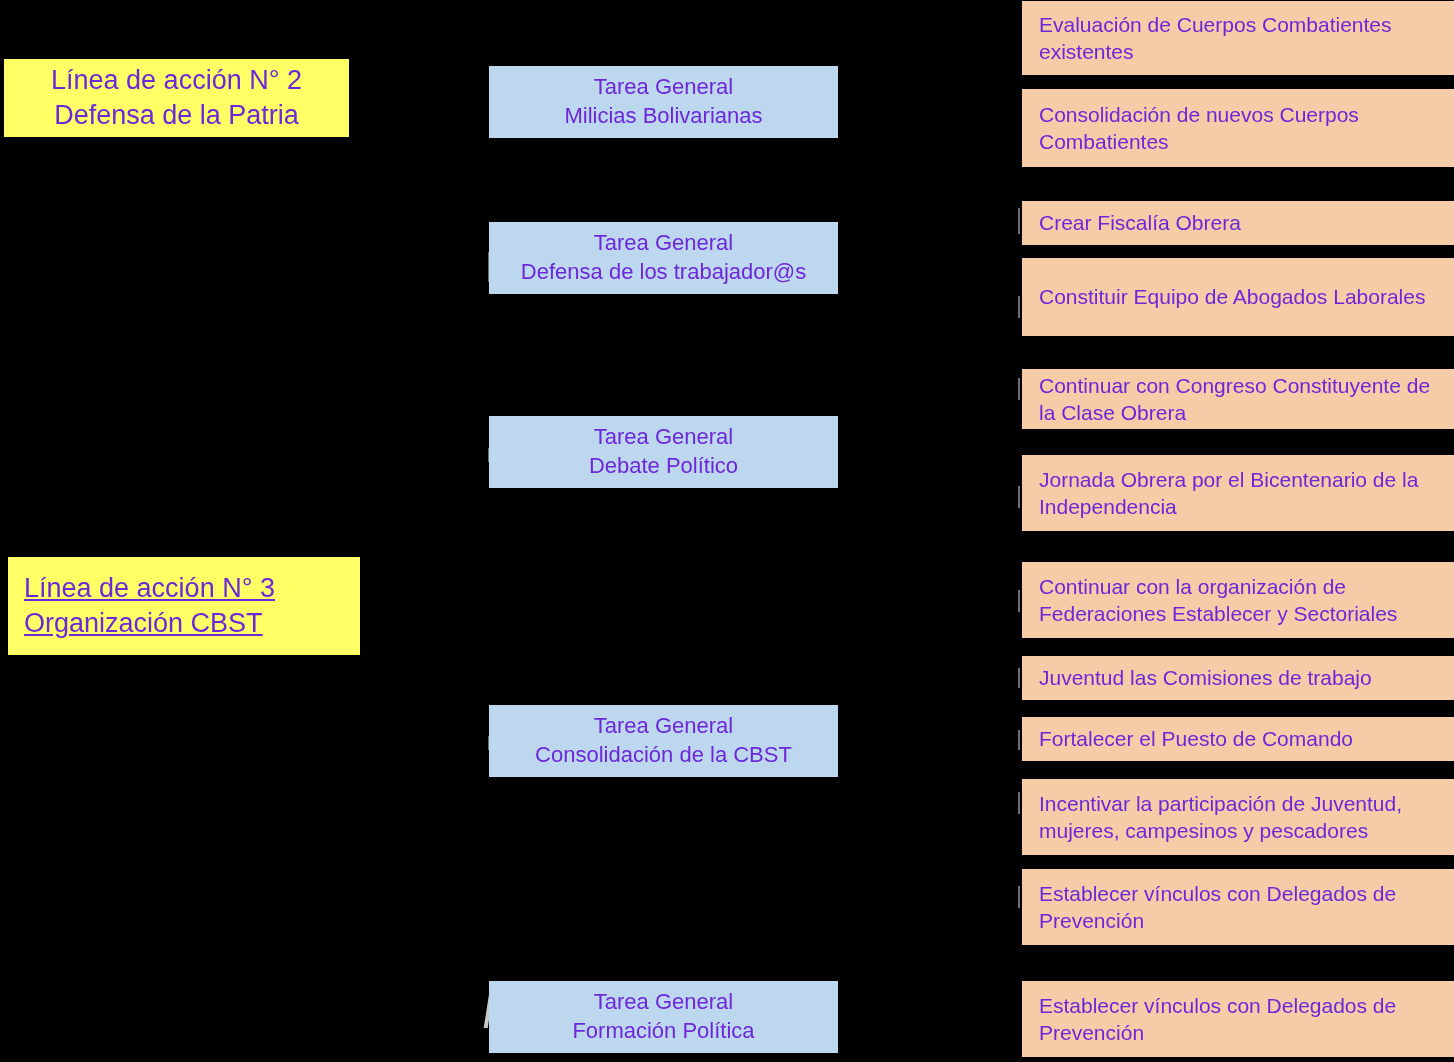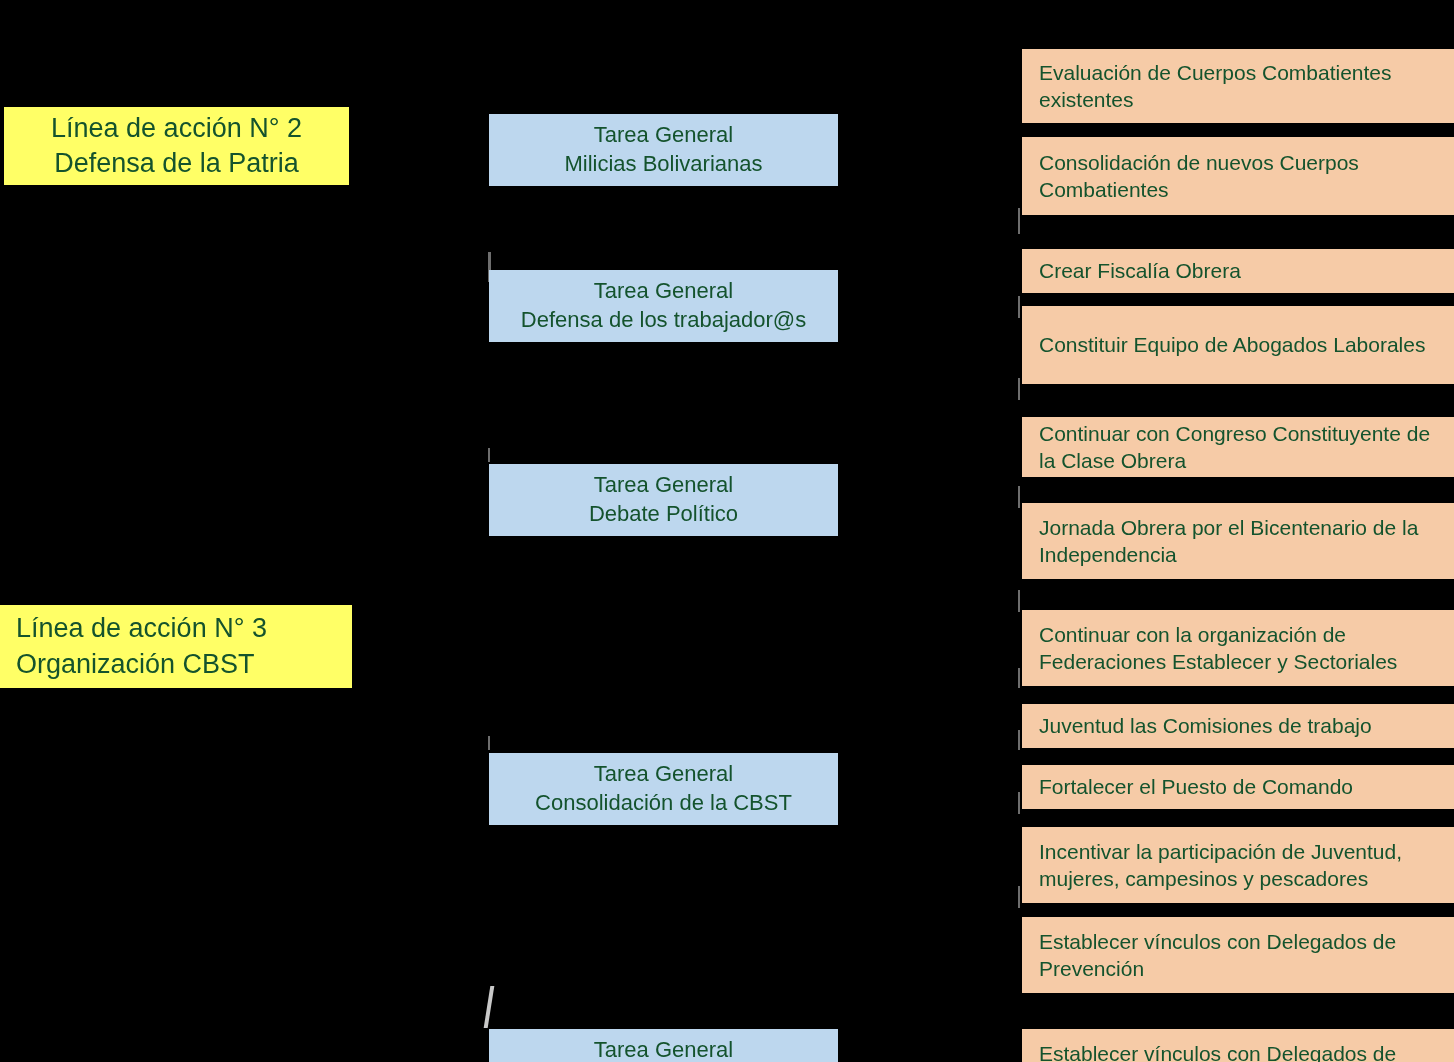--- a/index.html
+++ b/index.html
@@ -20,24 +20,23 @@
     inset: 0;
     background: #000000;
   }
 
   .node {
     position: absolute;
     box-sizing: border-box;
     display: flex;
     flex-direction: column;
     justify-content: center;
-    color: #14532d;
+    color: #6d28d9;
     line-height: 1.30;
     white-space: pre-line;
-    margin-top: 48px;
   }
 
   
   .node.level1 {
     background: #FFFF66;
     font-size: 27px;
     text-align: center;
     align-items: center;
     padding: 4px 10px;
   }
@@ -94,21 +93,21 @@
   <div class="connector faint" style="left:1018px; top:486px; width:2px; height:22px;"></div>
   <div class="connector faint" style="left:1018px; top:590px; width:2px; height:22px;"></div>
   <div class="connector faint" style="left:1018px; top:668px; width:2px; height:20px;"></div>
   <div class="connector faint" style="left:1018px; top:730px; width:2px; height:20px;"></div>
   <div class="connector faint" style="left:1018px; top:792px; width:2px; height:22px;"></div>
   <div class="connector faint" style="left:1018px; top:886px; width:2px; height:22px;"></div>
 
   <div class="node level1" style="left:4px; top:59px; width:345px; height:78px;">Línea de acción N° 2
 Defensa de la Patria</div>
 
-  <div class="node level1 align-left" style="left:0px; top:557px; width:352px; height:83px;">Línea de acción N° 3
+  <div class="node level1 align-left" style="left:8px; top:557px; width:352px; height:98px;text-decoration:underline;">Línea de acción N° 3
 Organización CBST</div>
 
   <div class="node level2" style="left:489px; top:66px; width:349px; height:72px;">Tarea General
 Milicias Bolivarianas</div>
 
   <div class="node level2" style="left:489px; top:222px; width:349px; height:72px;">Tarea General
 Defensa de los trabajador@s</div>
 
   <div class="node level2" style="left:489px; top:416px; width:349px; height:72px;">Tarea General
 Debate Político</div>

